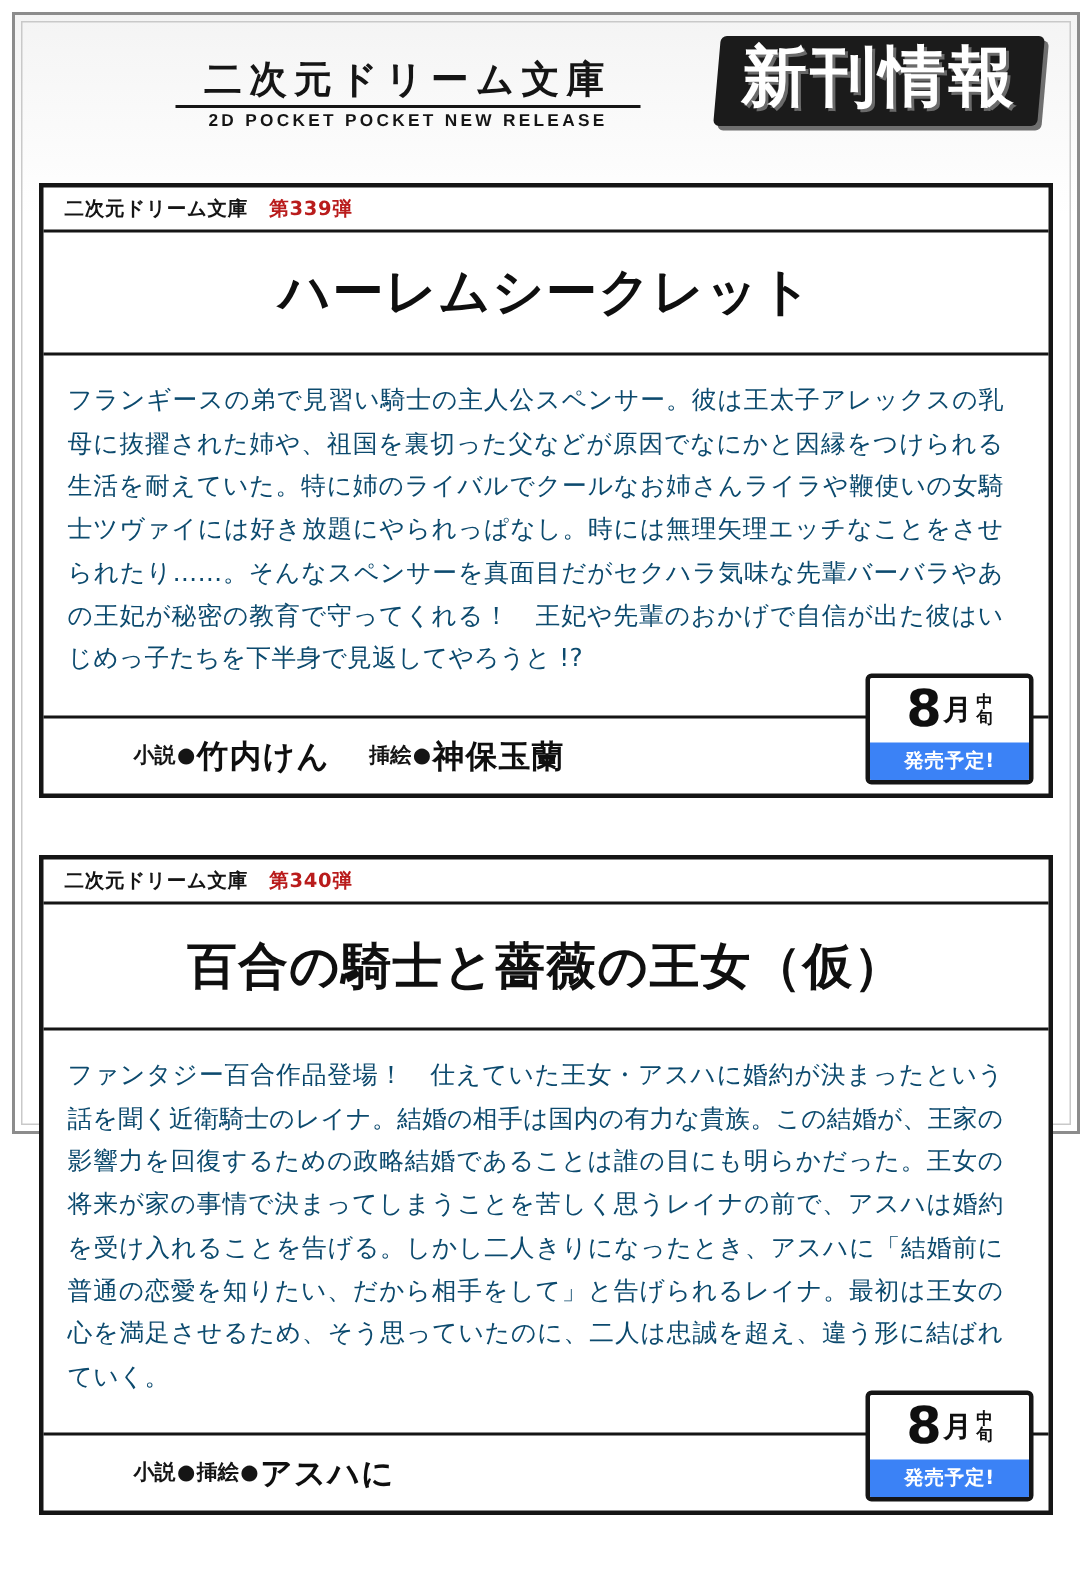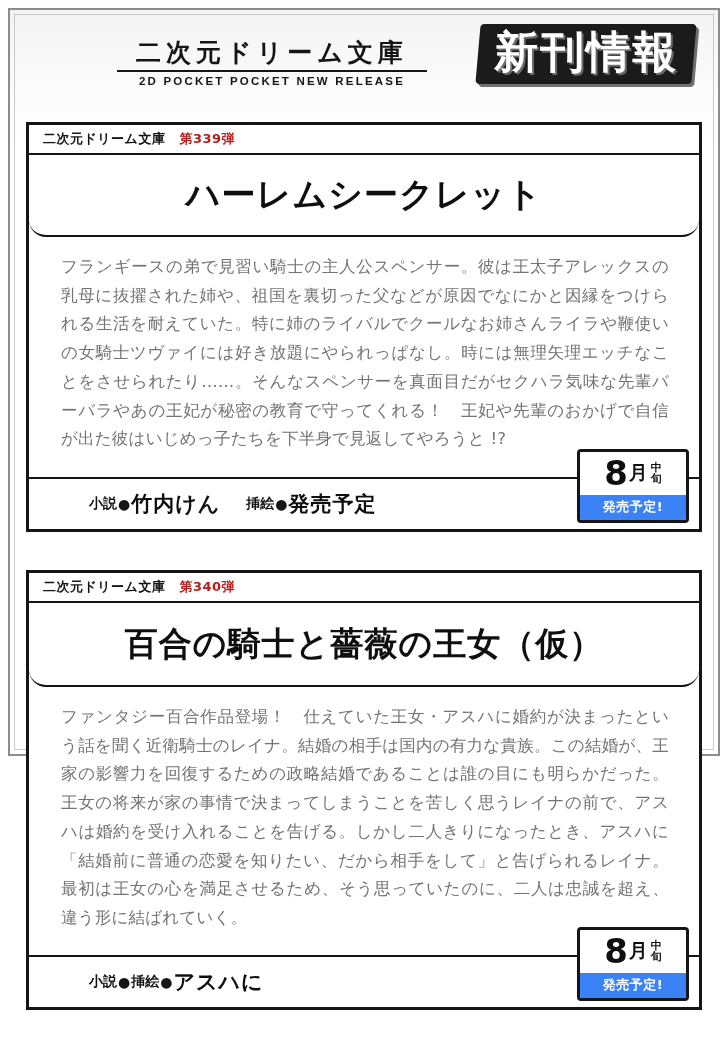--- a/index.html
+++ b/index.html
@@ -155,36 +155,35 @@
 
   .entry-title {
     display: flex;
     align-items: center;
     justify-content: center;
     border-bottom: 2px solid #151515;
     color: #0f0f0f;
     font-weight: 700;
     letter-spacing: 1px;
     text-align: center;
-    border-radius: 17px;
   }
   #entry-1 .entry-title {
     height: 80px;
     font-size: 34px;
   }
   #entry-2 .entry-title {
     height: 82px;
     font-size: 33px;
   }
 
   .entry-body {
-    padding: 16px 30px 8px 32px;
+    padding: 16px 30px 8px 16px;
     font-size: 16.5px;
     line-height: 1.74;
-    color: #737373;
+    color: #0c4a6e;
     text-align: justify;
     letter-spacing: 0.2px;
   }
 
   .credits-rule {
     position: absolute;
     left: 0;
     right: 0;
     height: 2px;
     background: #151515;
@@ -307,21 +306,21 @@
     <div class="entry-title">ハーレムシークレット</div>
     <div class="entry-body">フランギースの弟で見習い騎士の主人公スペンサー。彼は王太子アレックスの乳母に抜擢された姉や、祖国を裏切った父などが原因でなにかと因縁をつけられる生活を耐えていた。特に姉のライバルでクールなお姉さんライラや鞭使いの女騎士ツヴァイには好き放題にやられっぱなし。時には無理矢理エッチなことをさせられたり……。そんなスペンサーを真面目だがセクハラ気味な先輩バーバラやあの王妃が秘密の教育で守ってくれる！　王妃や先輩のおかげで自信が出た彼はいじめっ子たちを下半身で見返してやろうと !?</div>
 
     <div class="credits-rule"></div>
     <div class="credits">
       <span class="credit-role">小説</span>
       <span class="credit-dot">●</span>
       <span class="credit-name">竹内けん</span>
       <span class="credit-role">挿絵</span>
       <span class="credit-dot">●</span>
-      <span class="credit-name">発売予定</span>
+      <span class="credit-name">神保玉蘭</span>
     </div>
 
     <div class="release-badge">
       <div class="badge-top">
         <span class="badge-month">8</span>
         <span class="badge-month-kanji">月</span>
         <span class="badge-mid">
           <span>中</span>
           <span>旬</span>
         </span>

